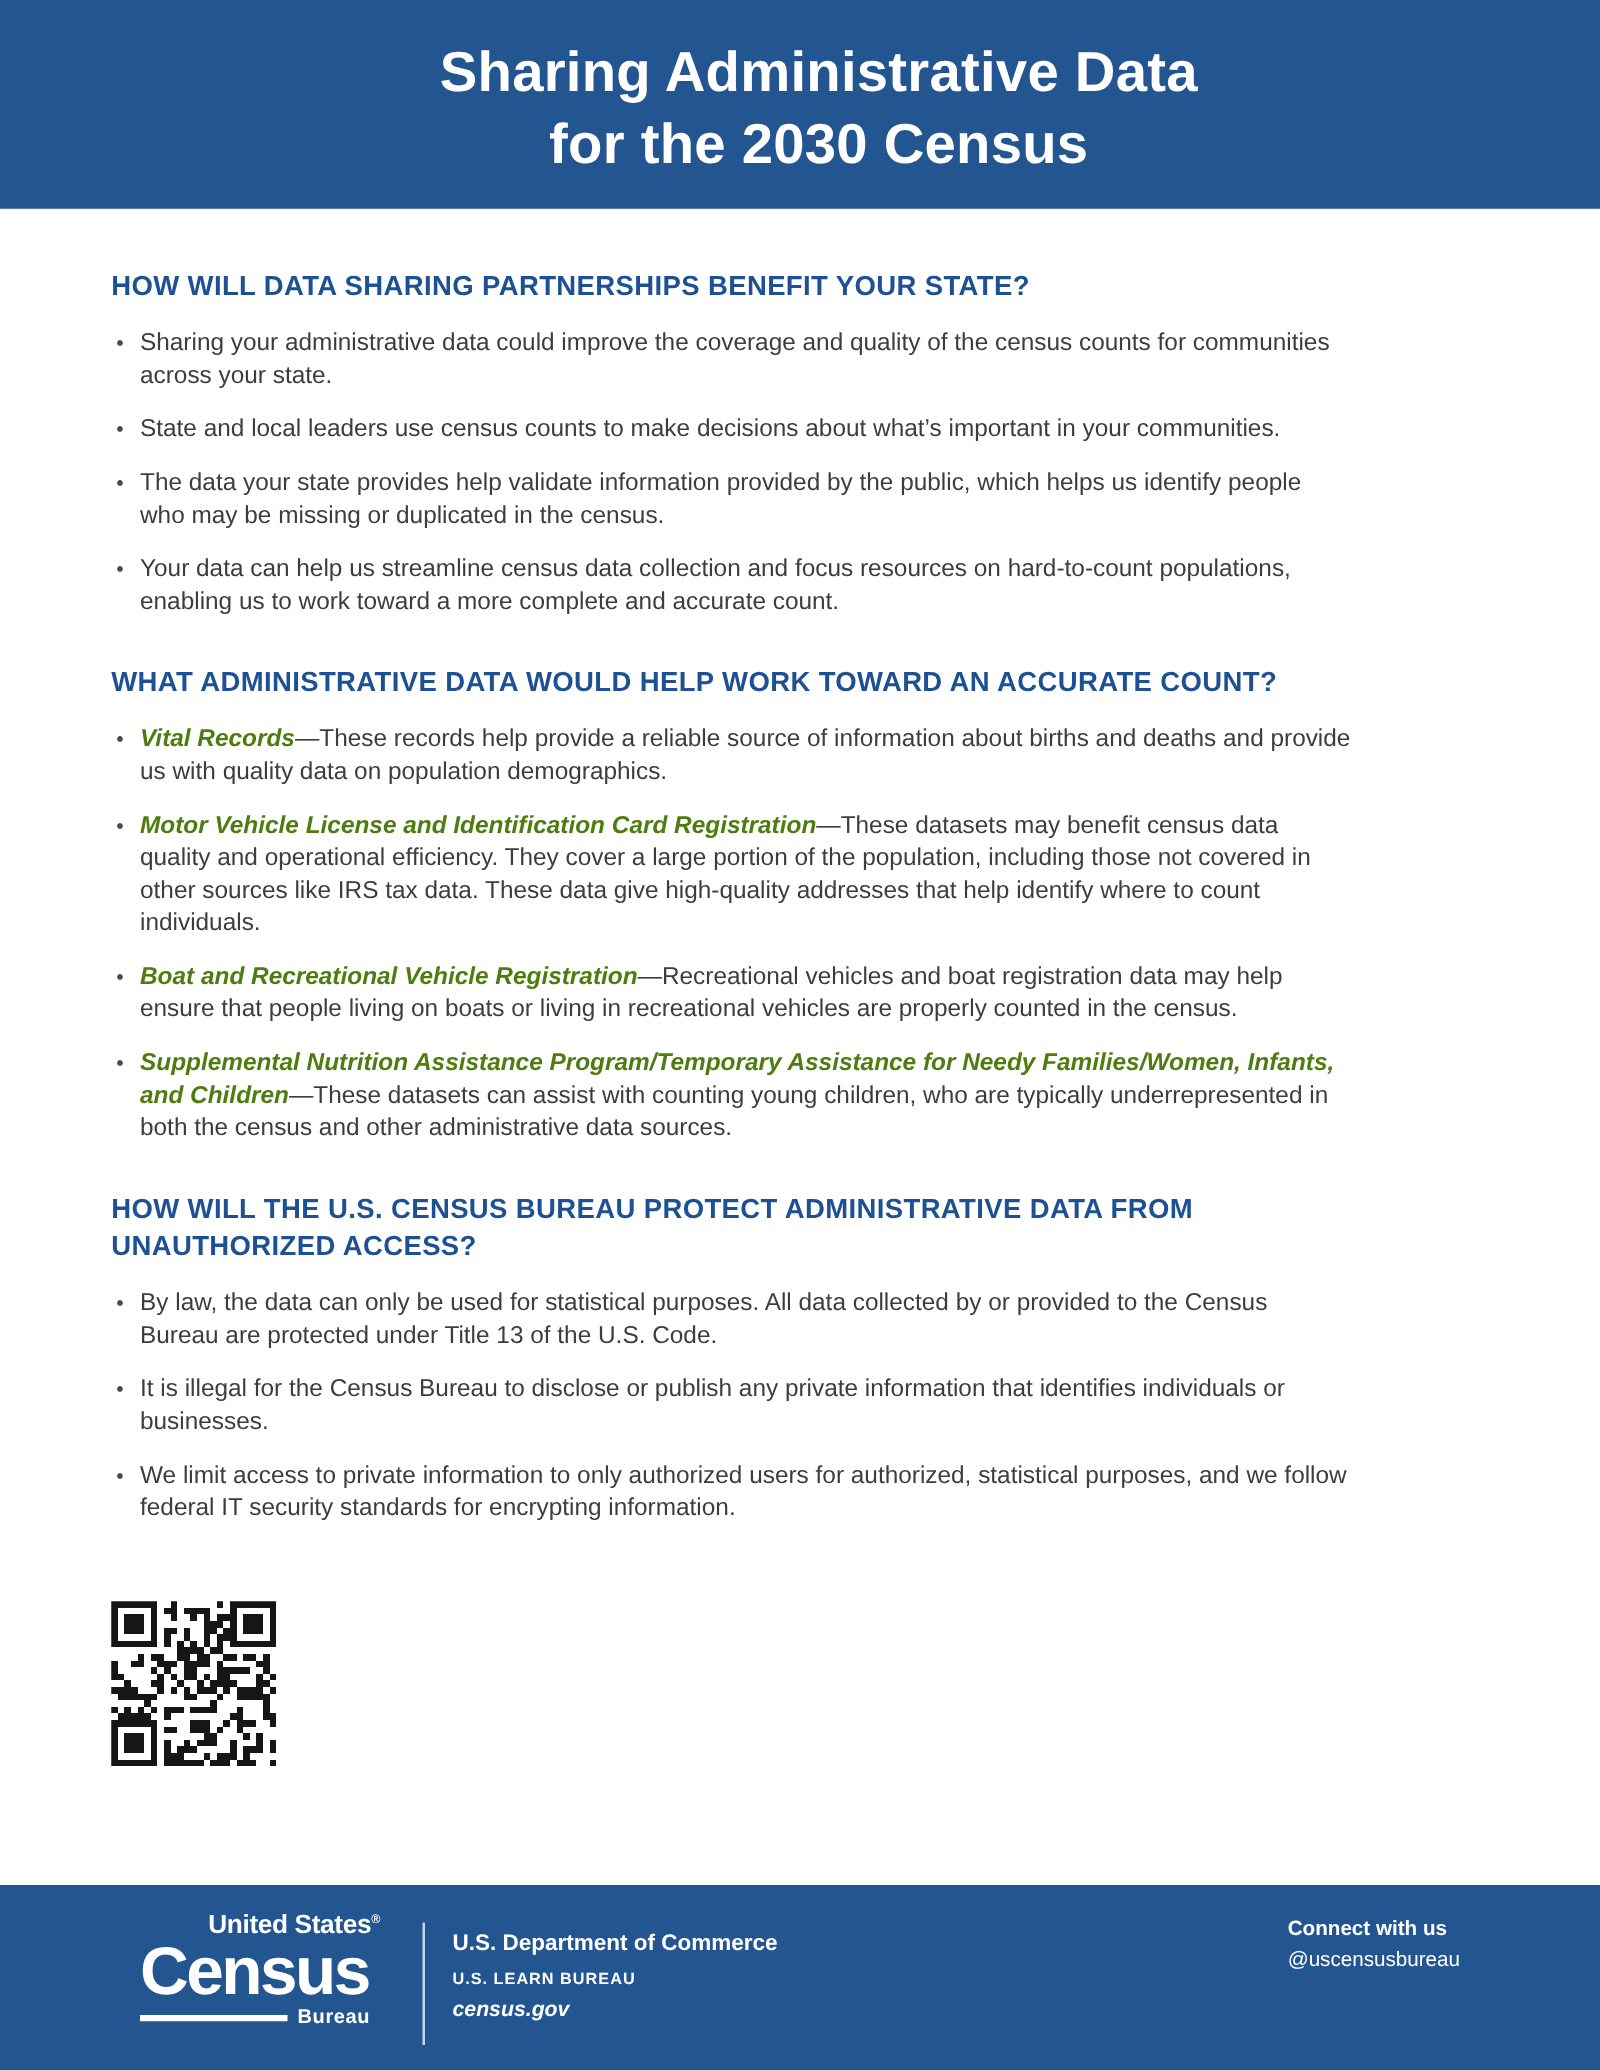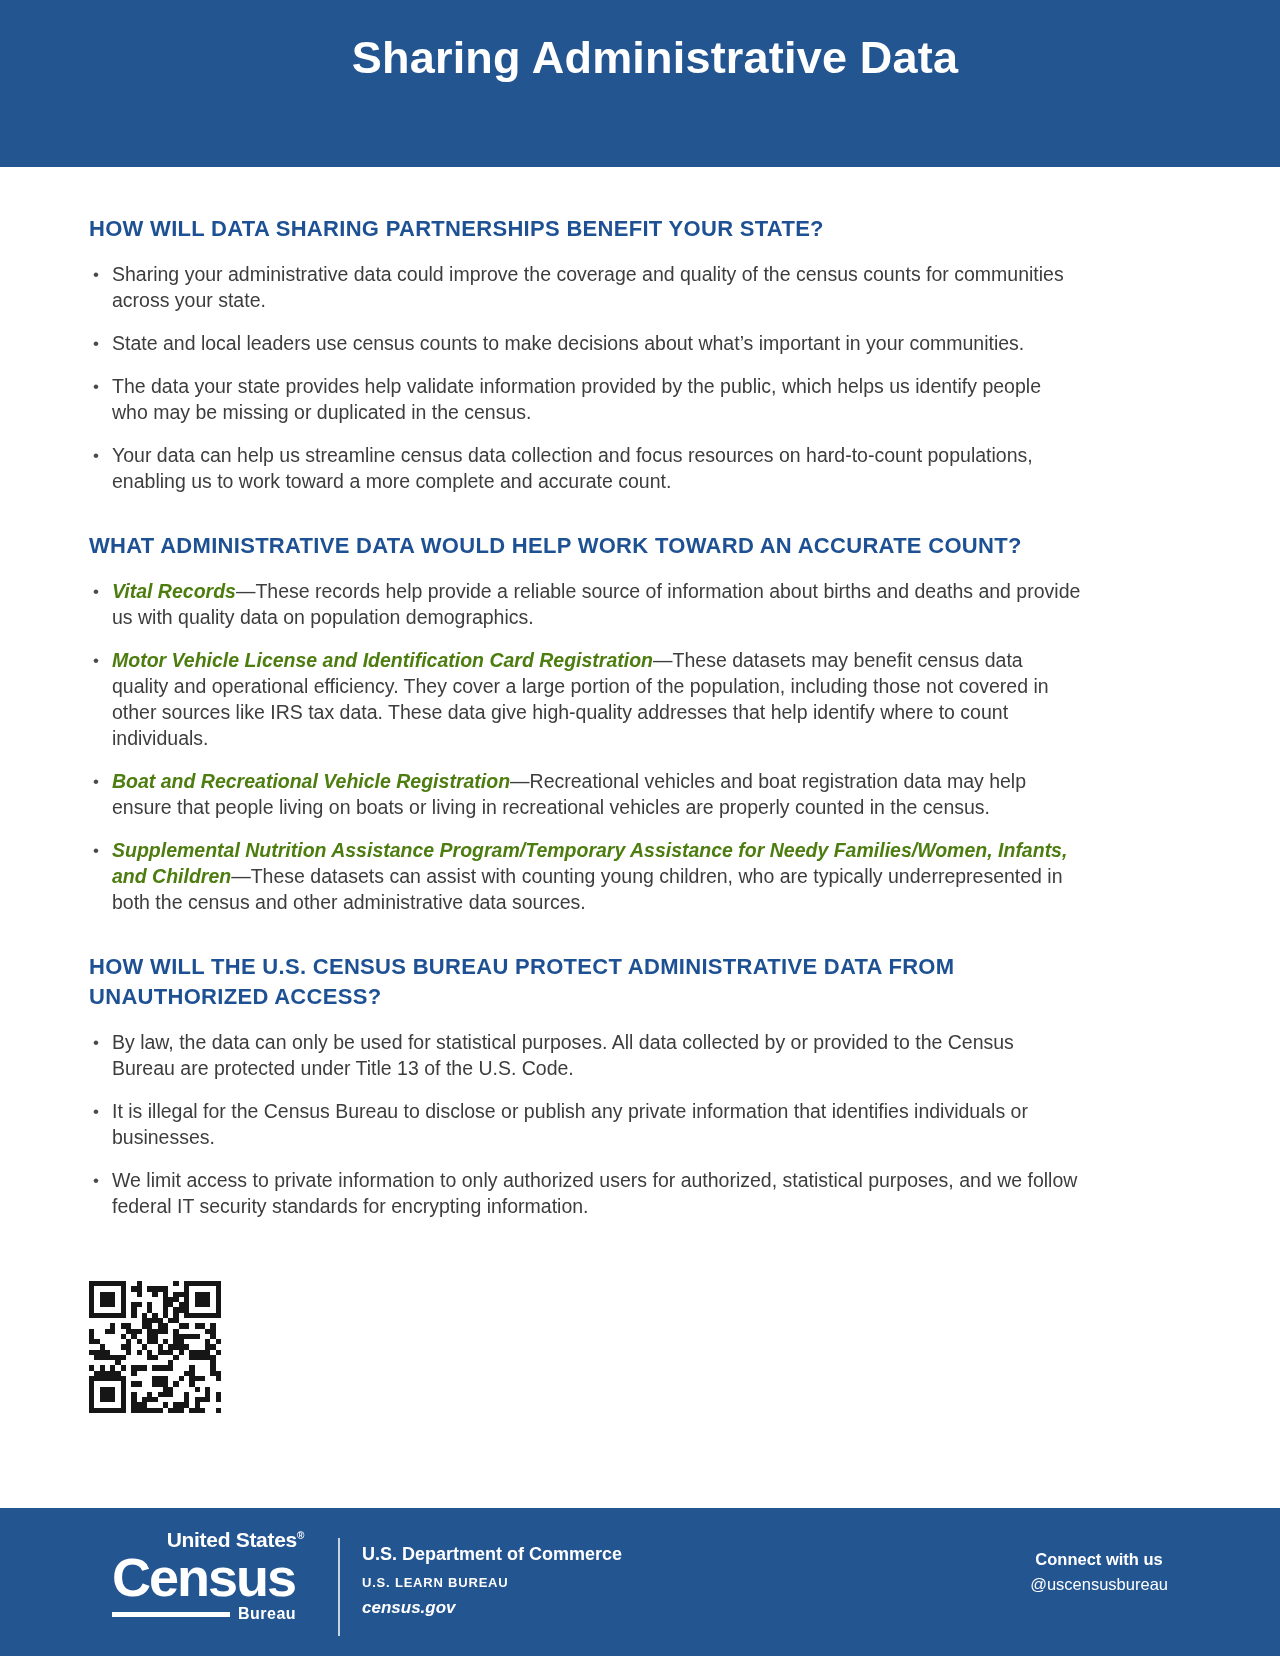--- a/index.html
+++ b/index.html
@@ -46,31 +46,31 @@
   .logo-top sup{font-size:10px;}
   .logo-main{font-weight:700;font-size:54px;line-height:50px;letter-spacing:-2px;}
   .logo-bottom{display:flex;align-items:center;margin-top:3px;}
   .logo-bar{display:block;width:118px;height:5px;background:#ffffff;margin-right:8px;}
   .logo-sub{font-weight:700;font-size:16px;letter-spacing:0.5px;}
   .fdivider{position:absolute;left:338px;top:30px;width:2px;height:98px;background:rgba(255,255,255,0.75);}
   .dept{position:absolute;left:362px;top:36px;}
   .dept1{font-weight:700;font-size:18px;}
   .dept2{font-weight:700;font-size:13px;letter-spacing:0.8px;margin-top:10px;}
   .dept3{font-weight:700;font-style:italic;font-size:17px;margin-top:8px;}
-  .connect{position:absolute;right:112px;top:42px;text-align:center;}
+  .connect{position:absolute;right:112px;top:26px;text-align:left;}
   .c1{font-weight:700;font-size:16.5px;}
   .c2{font-size:16.5px;margin-top:6px;}
 </style>
 </head>
 <body>
 
 <div class="page">
 
   <header class="band">
-    <h1><span>Sharing Administrative Data</span><br></h1>
+    <h1><span>Sharing Administrative Data</span><br><span>for the 2030 Census</span></h1>
   </header>
 
   <main class="content">
     <div id="sections">
         <section class="csec">
           <h2 class="sec-head">HOW WILL DATA SHARING PARTNERSHIPS BENEFIT YOUR STATE?</h2>
           <ul class="blist">
             <li><span>Sharing your administrative data could improve the coverage and quality of the census counts for communities across your state.</span></li>
             <li><span>State and local leaders use census counts to make decisions about what’s important in your communities.</span></li>
             <li><span>The data your state provides help validate information provided by the public, which helps us identify people who may be missing or duplicated in the census.</span></li>

